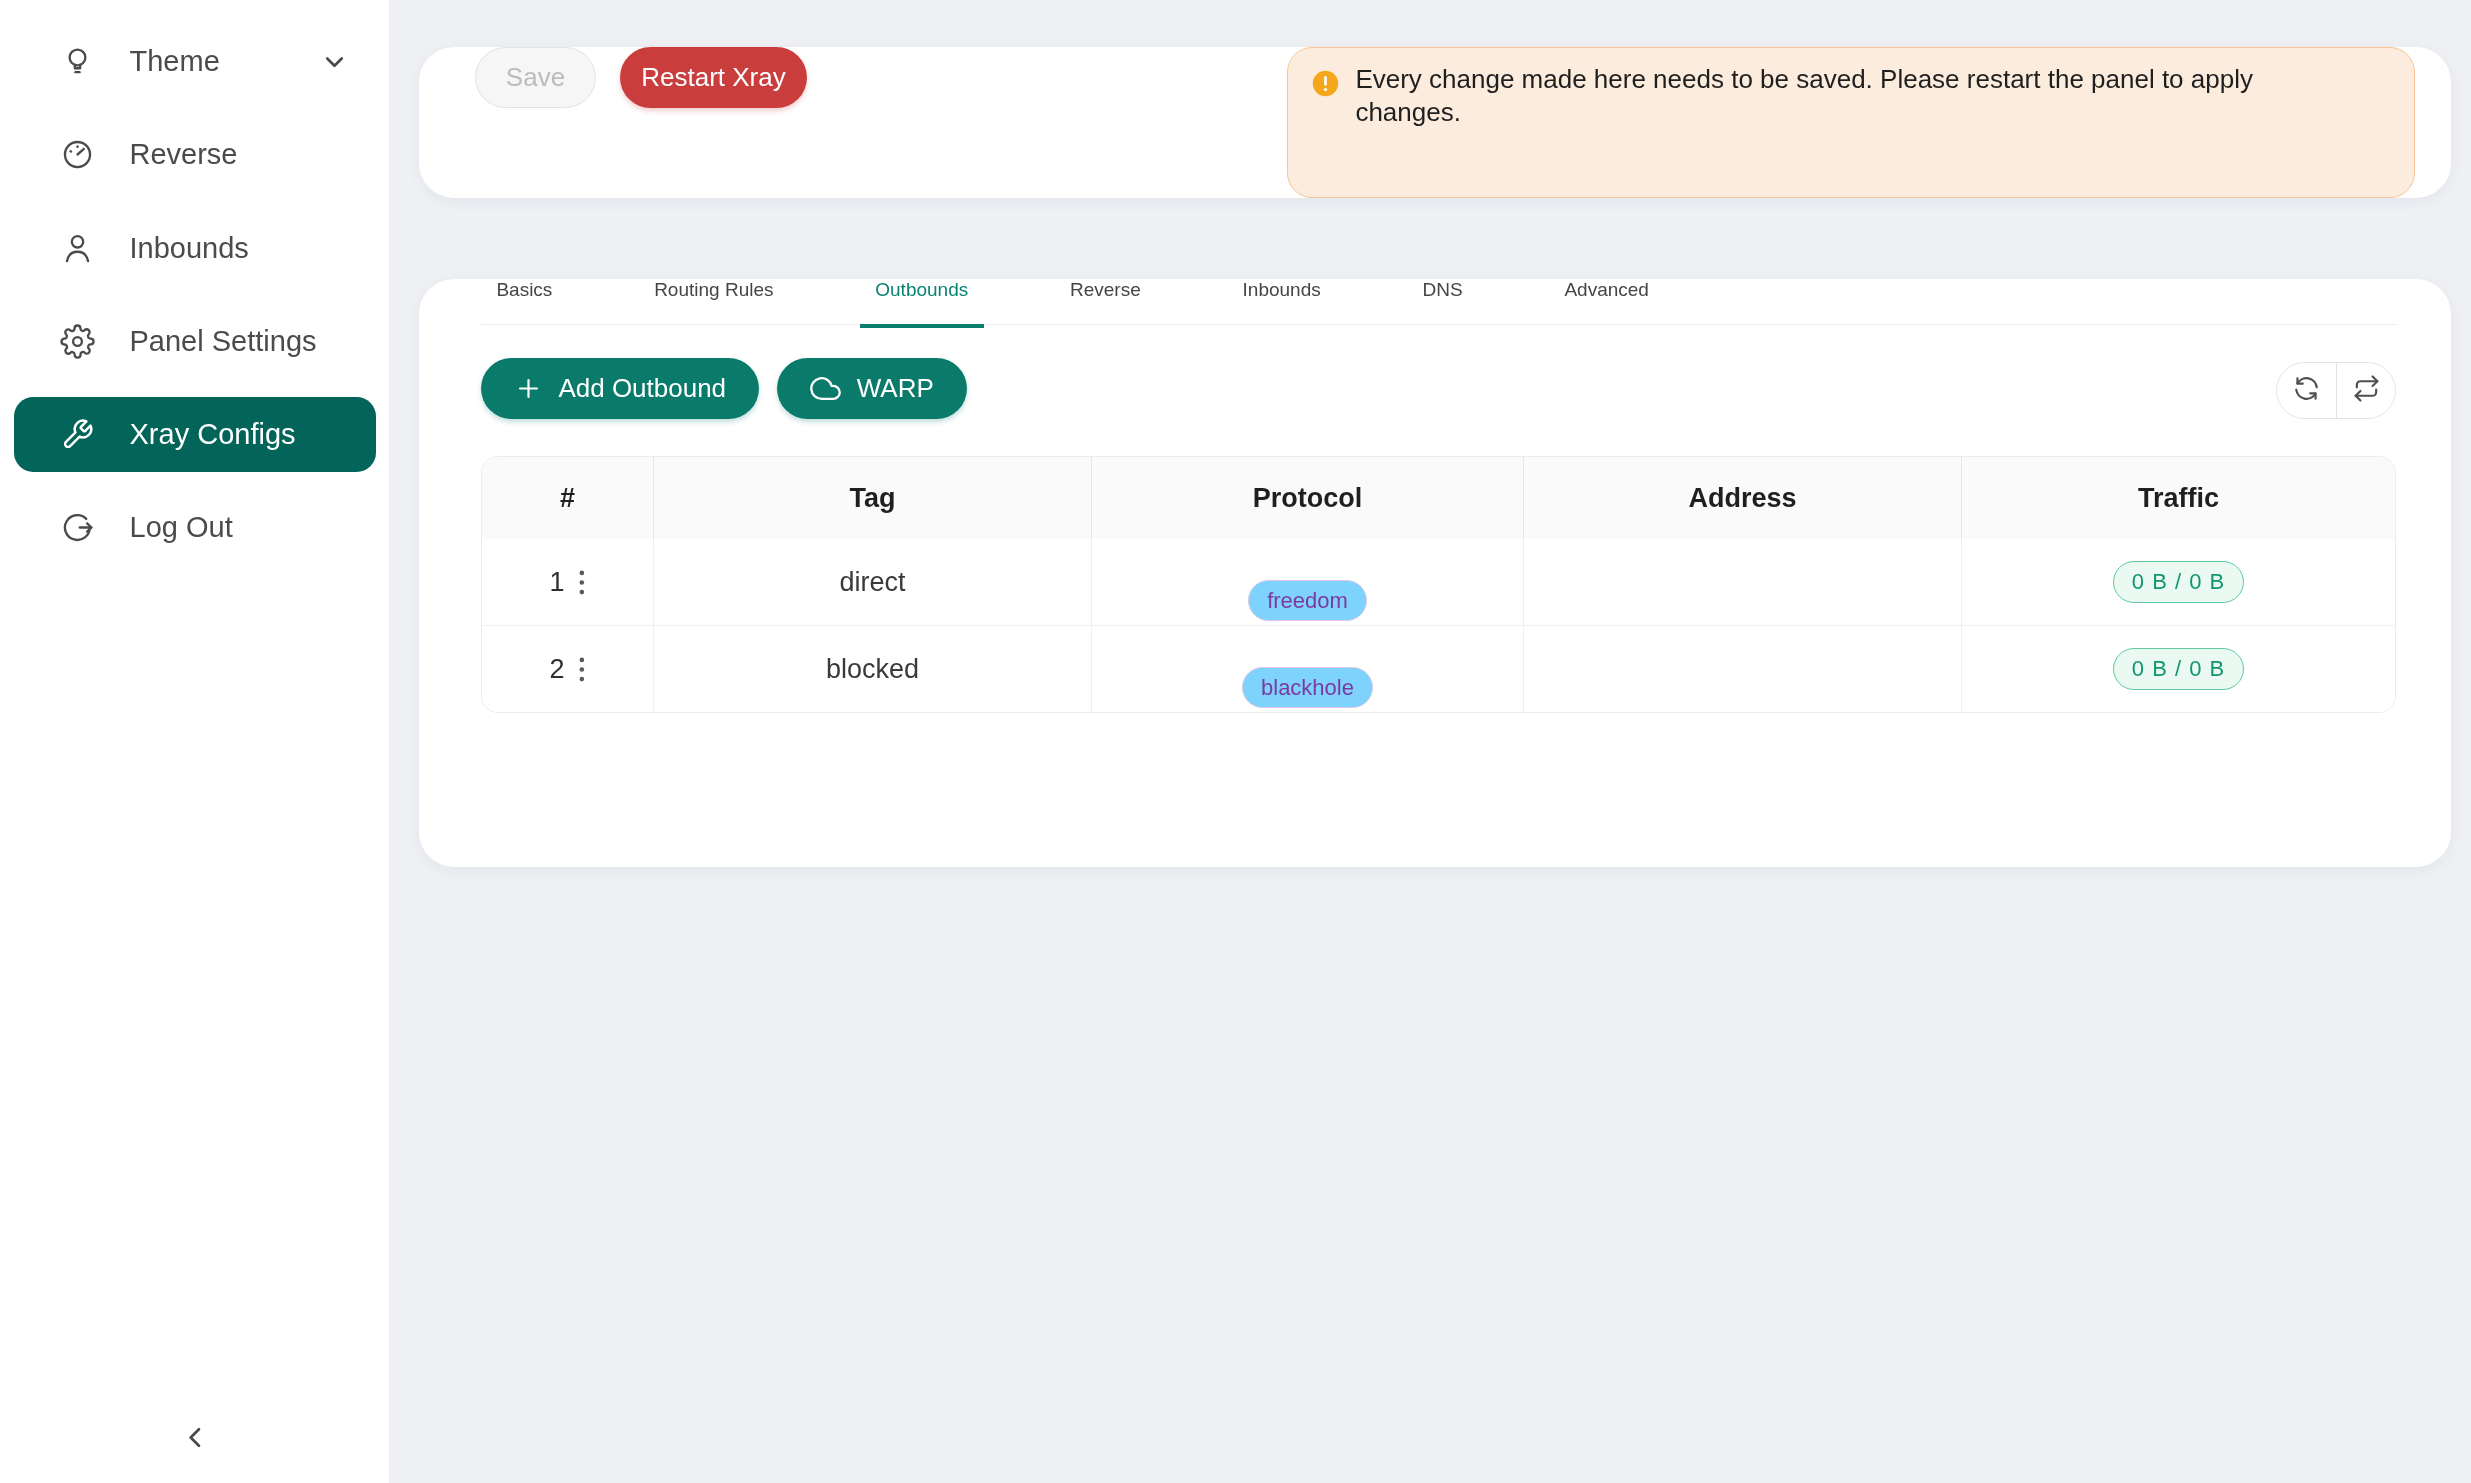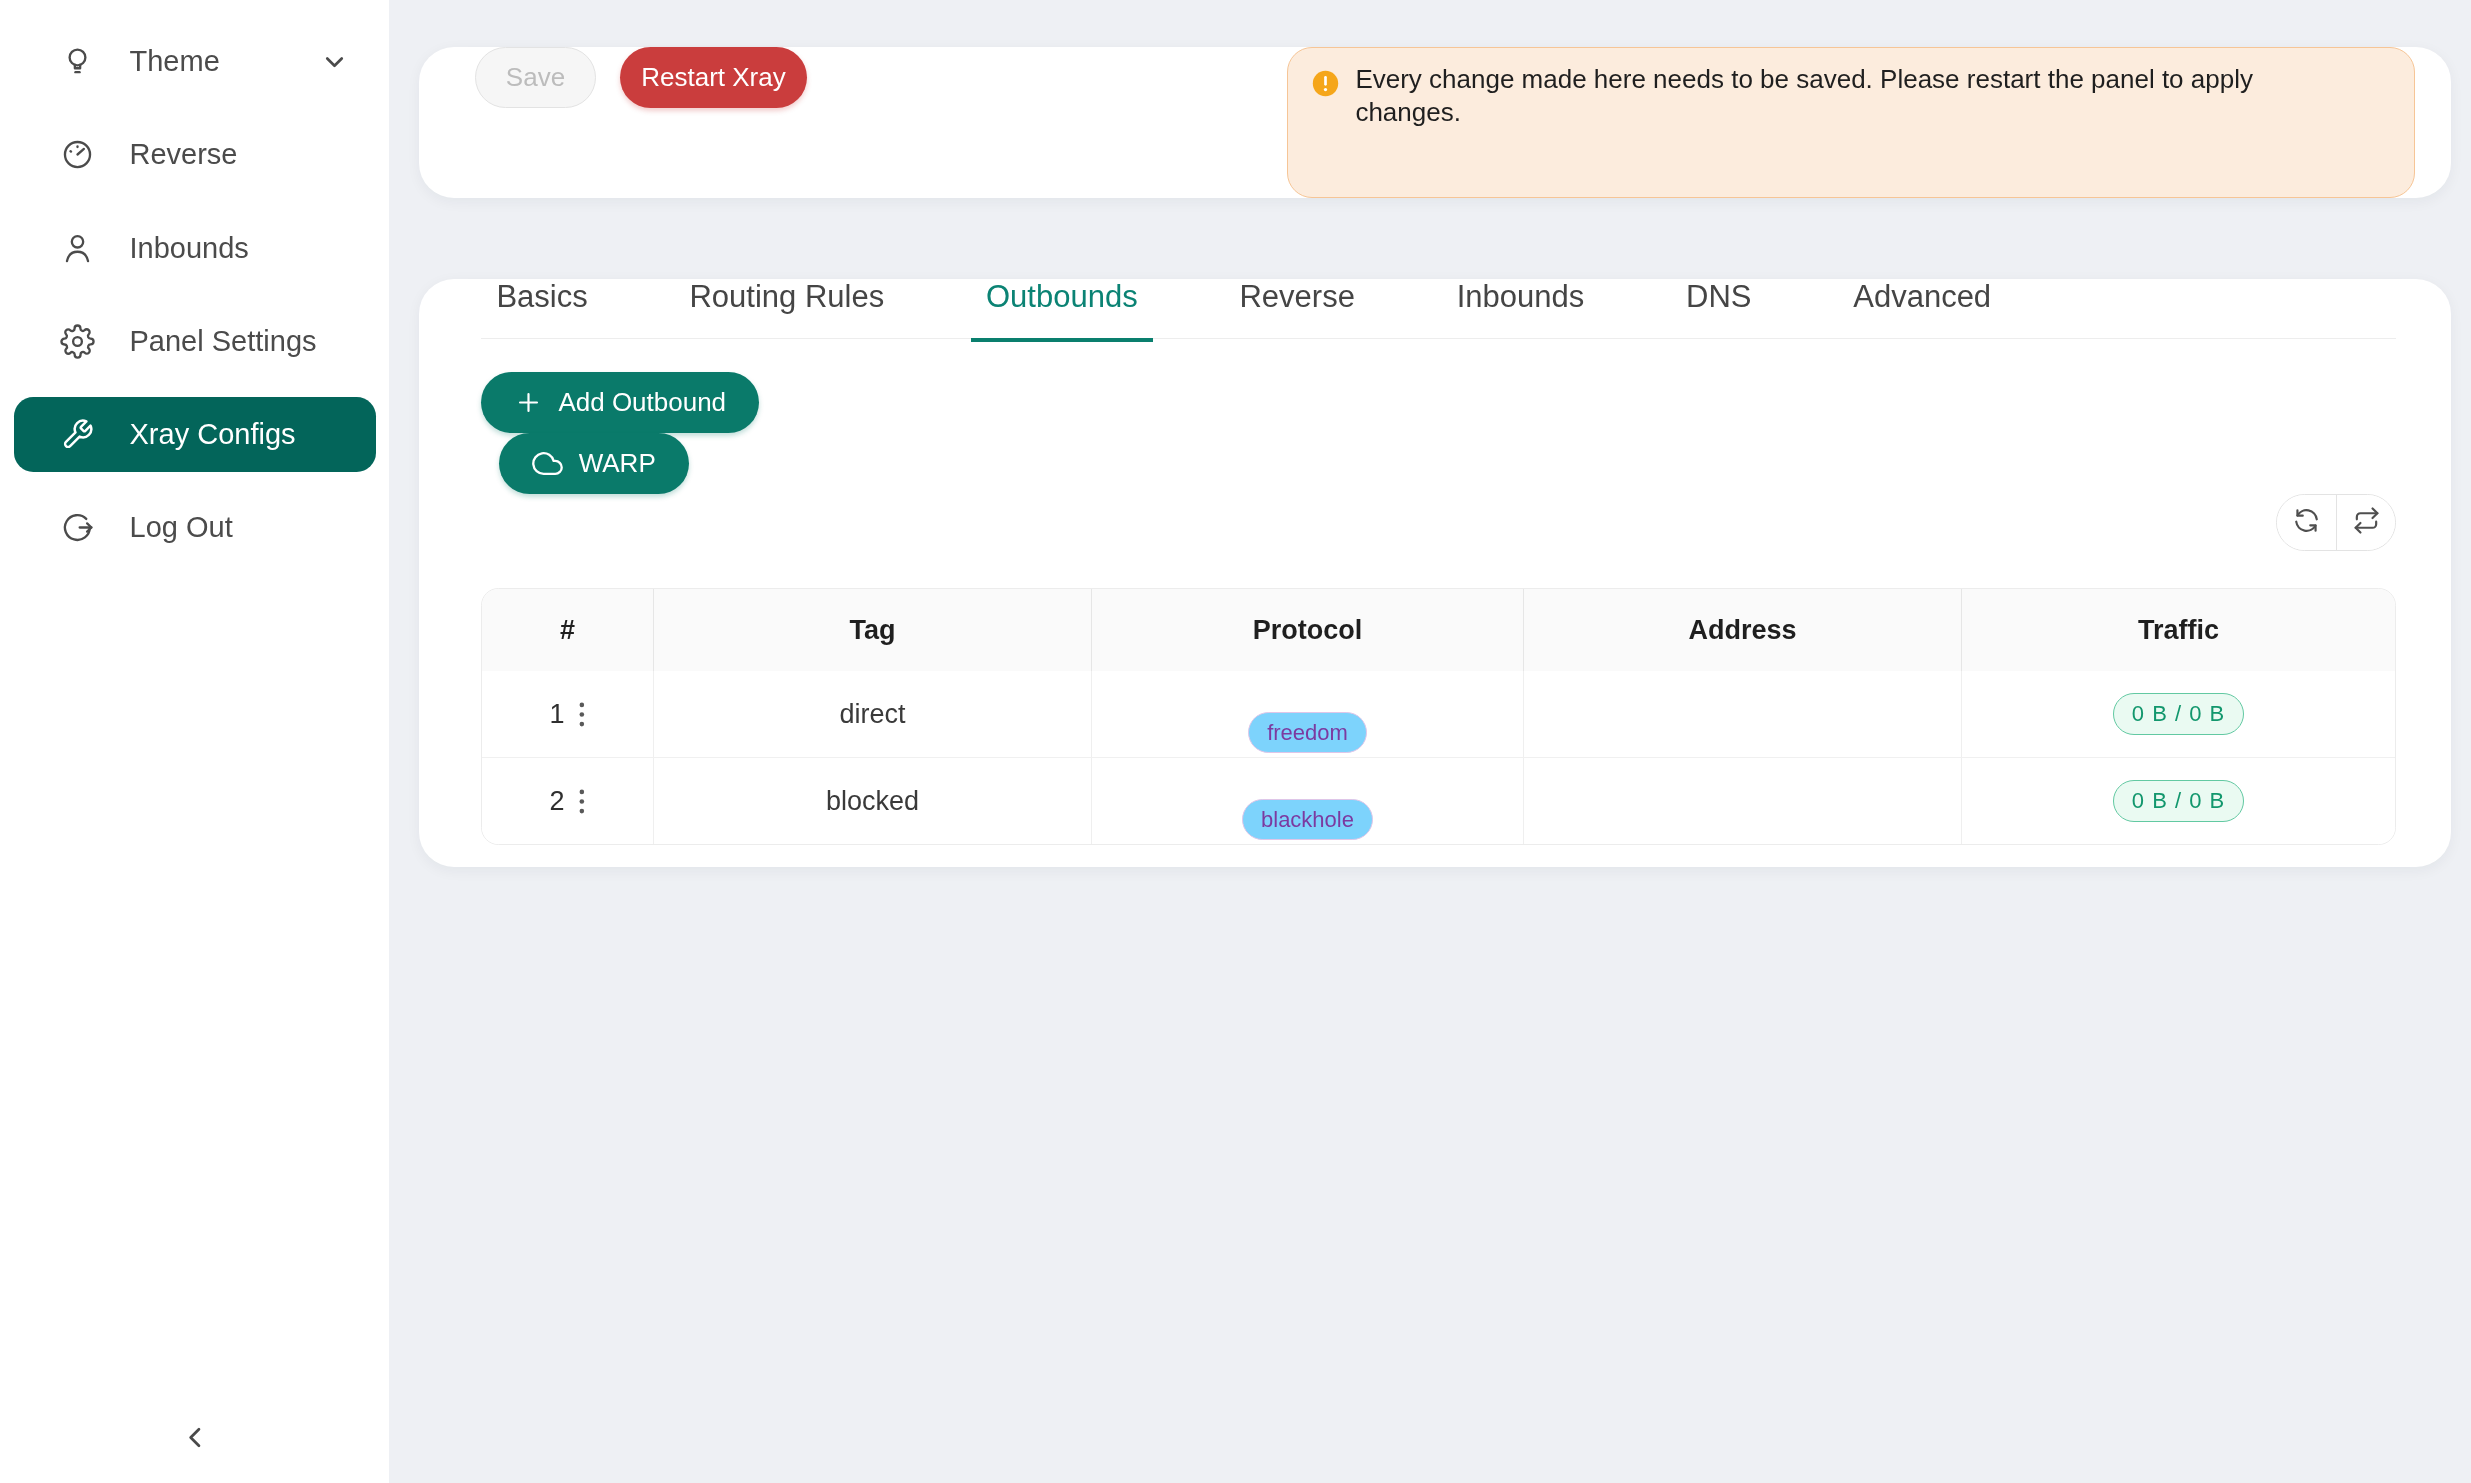--- a/index.html
+++ b/index.html
@@ -97,34 +97,34 @@
     margin-top: 37px;
     height: 588px;
     padding: 0 55px 0 62px;
   }
   .tabs {
     display: flex; align-items: flex-end;
     margin-top: 81px;
     border-bottom: 1.9px solid #ededed;
   }
   .tab {
-    font-size: 31px; color: #454545;
+    font-size: 19px; color: #454545;
     padding: 0 15.4px 23px 15.4px;
     margin-right: 71px;
     cursor: pointer;
     border-bottom: 4.8px solid transparent;
     margin-bottom: -3.9px;
     white-space: nowrap;
   }
   .tab.active {
     color: #0b8374;
     border-bottom-color: #0a7f6e;
   }
 
-  .toolbar { margin-top: 33px; display: flex; align-items: flex-start; flex-direction: column; }
+  .toolbar { margin-top: 33px; display: flex; align-items: flex-end; }
   .btn-teal {
     background: #0a7a6a; color: #ffffff;
     padding: 0 33px;
     box-shadow: 0 2.9px 5.8px rgba(10, 122, 106, 0.25);
   }
   .btn-teal .b-icon { display: flex; margin-right: 15.4px; }
   .btn-warp { margin-left: 18.3px; }
   .icon-group {
     margin-left: auto;
     display: flex;

